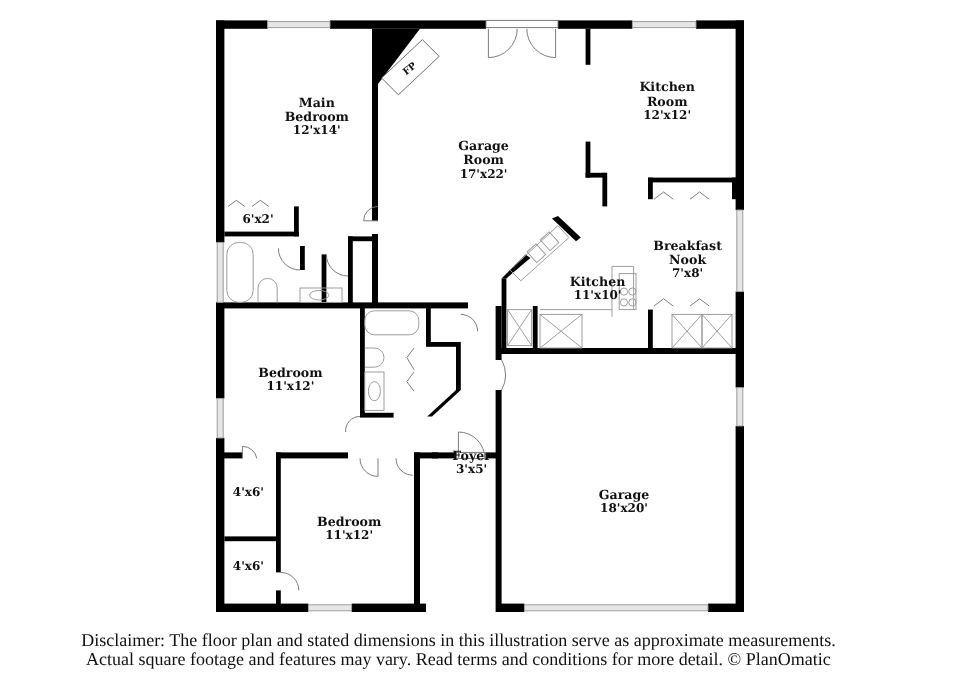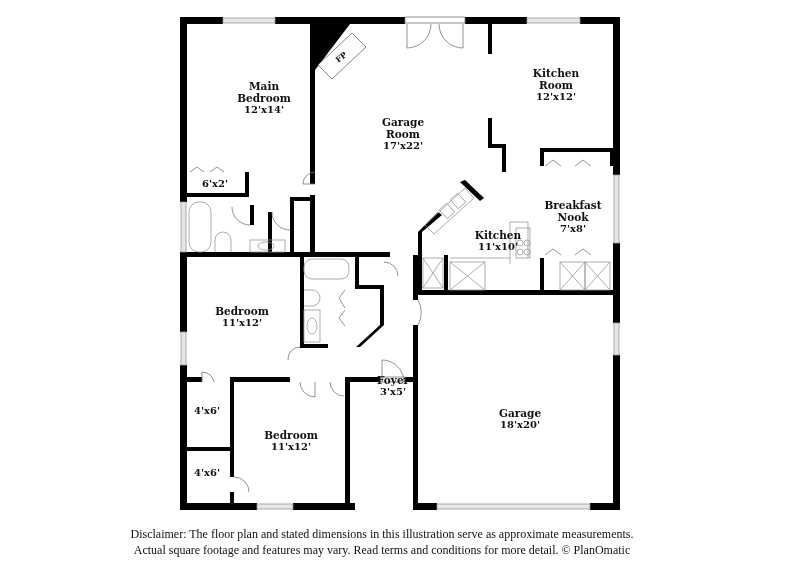--- a/index.html
+++ b/index.html
@@ -1,20 +1,20 @@
 <!DOCTYPE html>
 <html><head>
 <meta charset="utf-8">
 <style>
   html,body{margin:0;padding:0;background:#ffffff;}
   body{width:800px;height:582px;position:relative;overflow:hidden;font-family:"DejaVu Serif","Liberation Serif",serif;}
   #plan{position:absolute;left:0;top:0;width:800px;height:582px;}
   .label{position:absolute;text-align:center;font-family:"DejaVu Serif","Liberation Serif",serif;font-weight:bold;color:#111;font-size:10.5px;line-height:12px;transform:translateX(-50%);white-space:nowrap;}
   .label .dim{display:block;font-size:10px;}
-  .disclaimer{position:absolute;left:0;width:764px;text-align:center;font-family:"Liberation Serif","DejaVu Serif",serif;font-size:12px;color:#111;line-height:16px;top:526px;}
+  .disclaimer{position:absolute;left:0;width:764px;text-align:center;font-family:"Liberation Serif","DejaVu Serif",serif;font-size:15px;color:#111;line-height:16px;top:526px;}
 </style>
 </head>
 <body>
 
 <svg id="plan" viewBox="0 0 800 582" width="800" height="582" xmlns="http://www.w3.org/2000/svg">
   <g fill="#000">
 
     <rect x="180" y="17" width="43" height="7"></rect>
     <rect x="275" y="17" width="130" height="7"></rect>
     <rect x="465" y="17" width="62" height="7"></rect>

